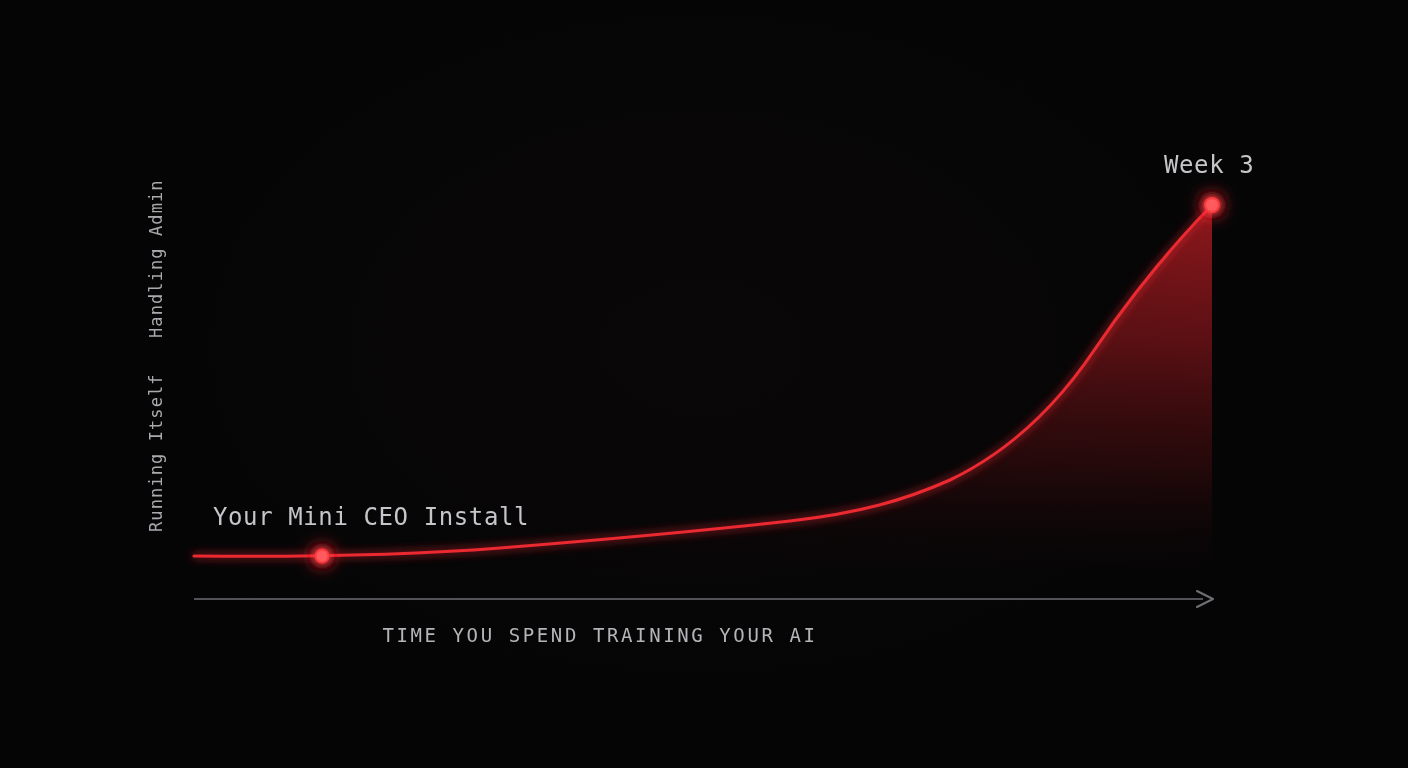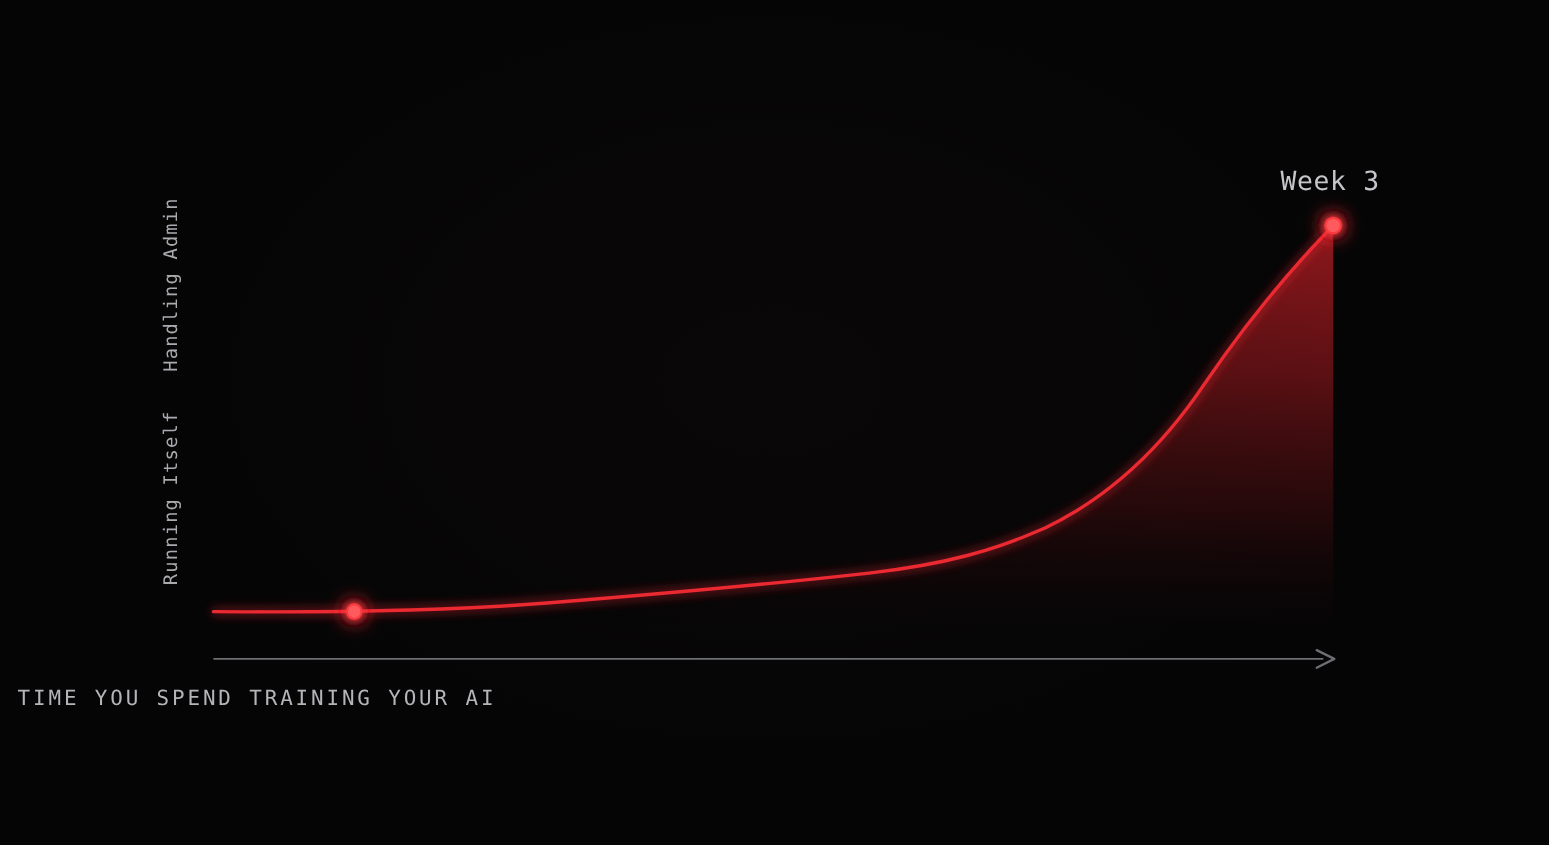--- a/index.html
+++ b/index.html
@@ -29,27 +29,26 @@
     height: 768px;
     display: block;
   }
 
   
   .axis-label-x {
     position: absolute;
     left: 0;
     top: 624px;
     width: 1200px;
-    text-align: left;
+    text-align: center;
     font-size: 19px;
     letter-spacing: 2.6px;
     color: #b4b4b9;
     font-family: "DejaVu Sans Mono", "Liberation Mono", monospace;
     white-space: nowrap;
-    padding-left: 16px;
   }
   .axis-label-y {
     position: absolute;
     left: 146px;
     transform-origin: left top;
     transform: rotate(-90deg);
     font-size: 17px;
     letter-spacing: 1.1px;
     color: #a9a9ae;
     font-family: "DejaVu Sans Mono", "Liberation Mono", monospace;
@@ -154,16 +153,17 @@
       <circle cx="1212" cy="205" r="6" fill="#ff5b5e"></circle>
     </g>
   </svg>
 
   <div class="axis-label-y top">Handling Admin</div>
 
   <div class="axis-label-y bottom">Running Itself</div>
 
   <div class="axis-label-x">TIME YOU SPEND TRAINING YOUR AI</div>
 
+  <div class="annot start">Your Mini CEO Install</div>
 
   <div class="annot end">Week 3</div>
 
 </div>
 
 </body></html>

